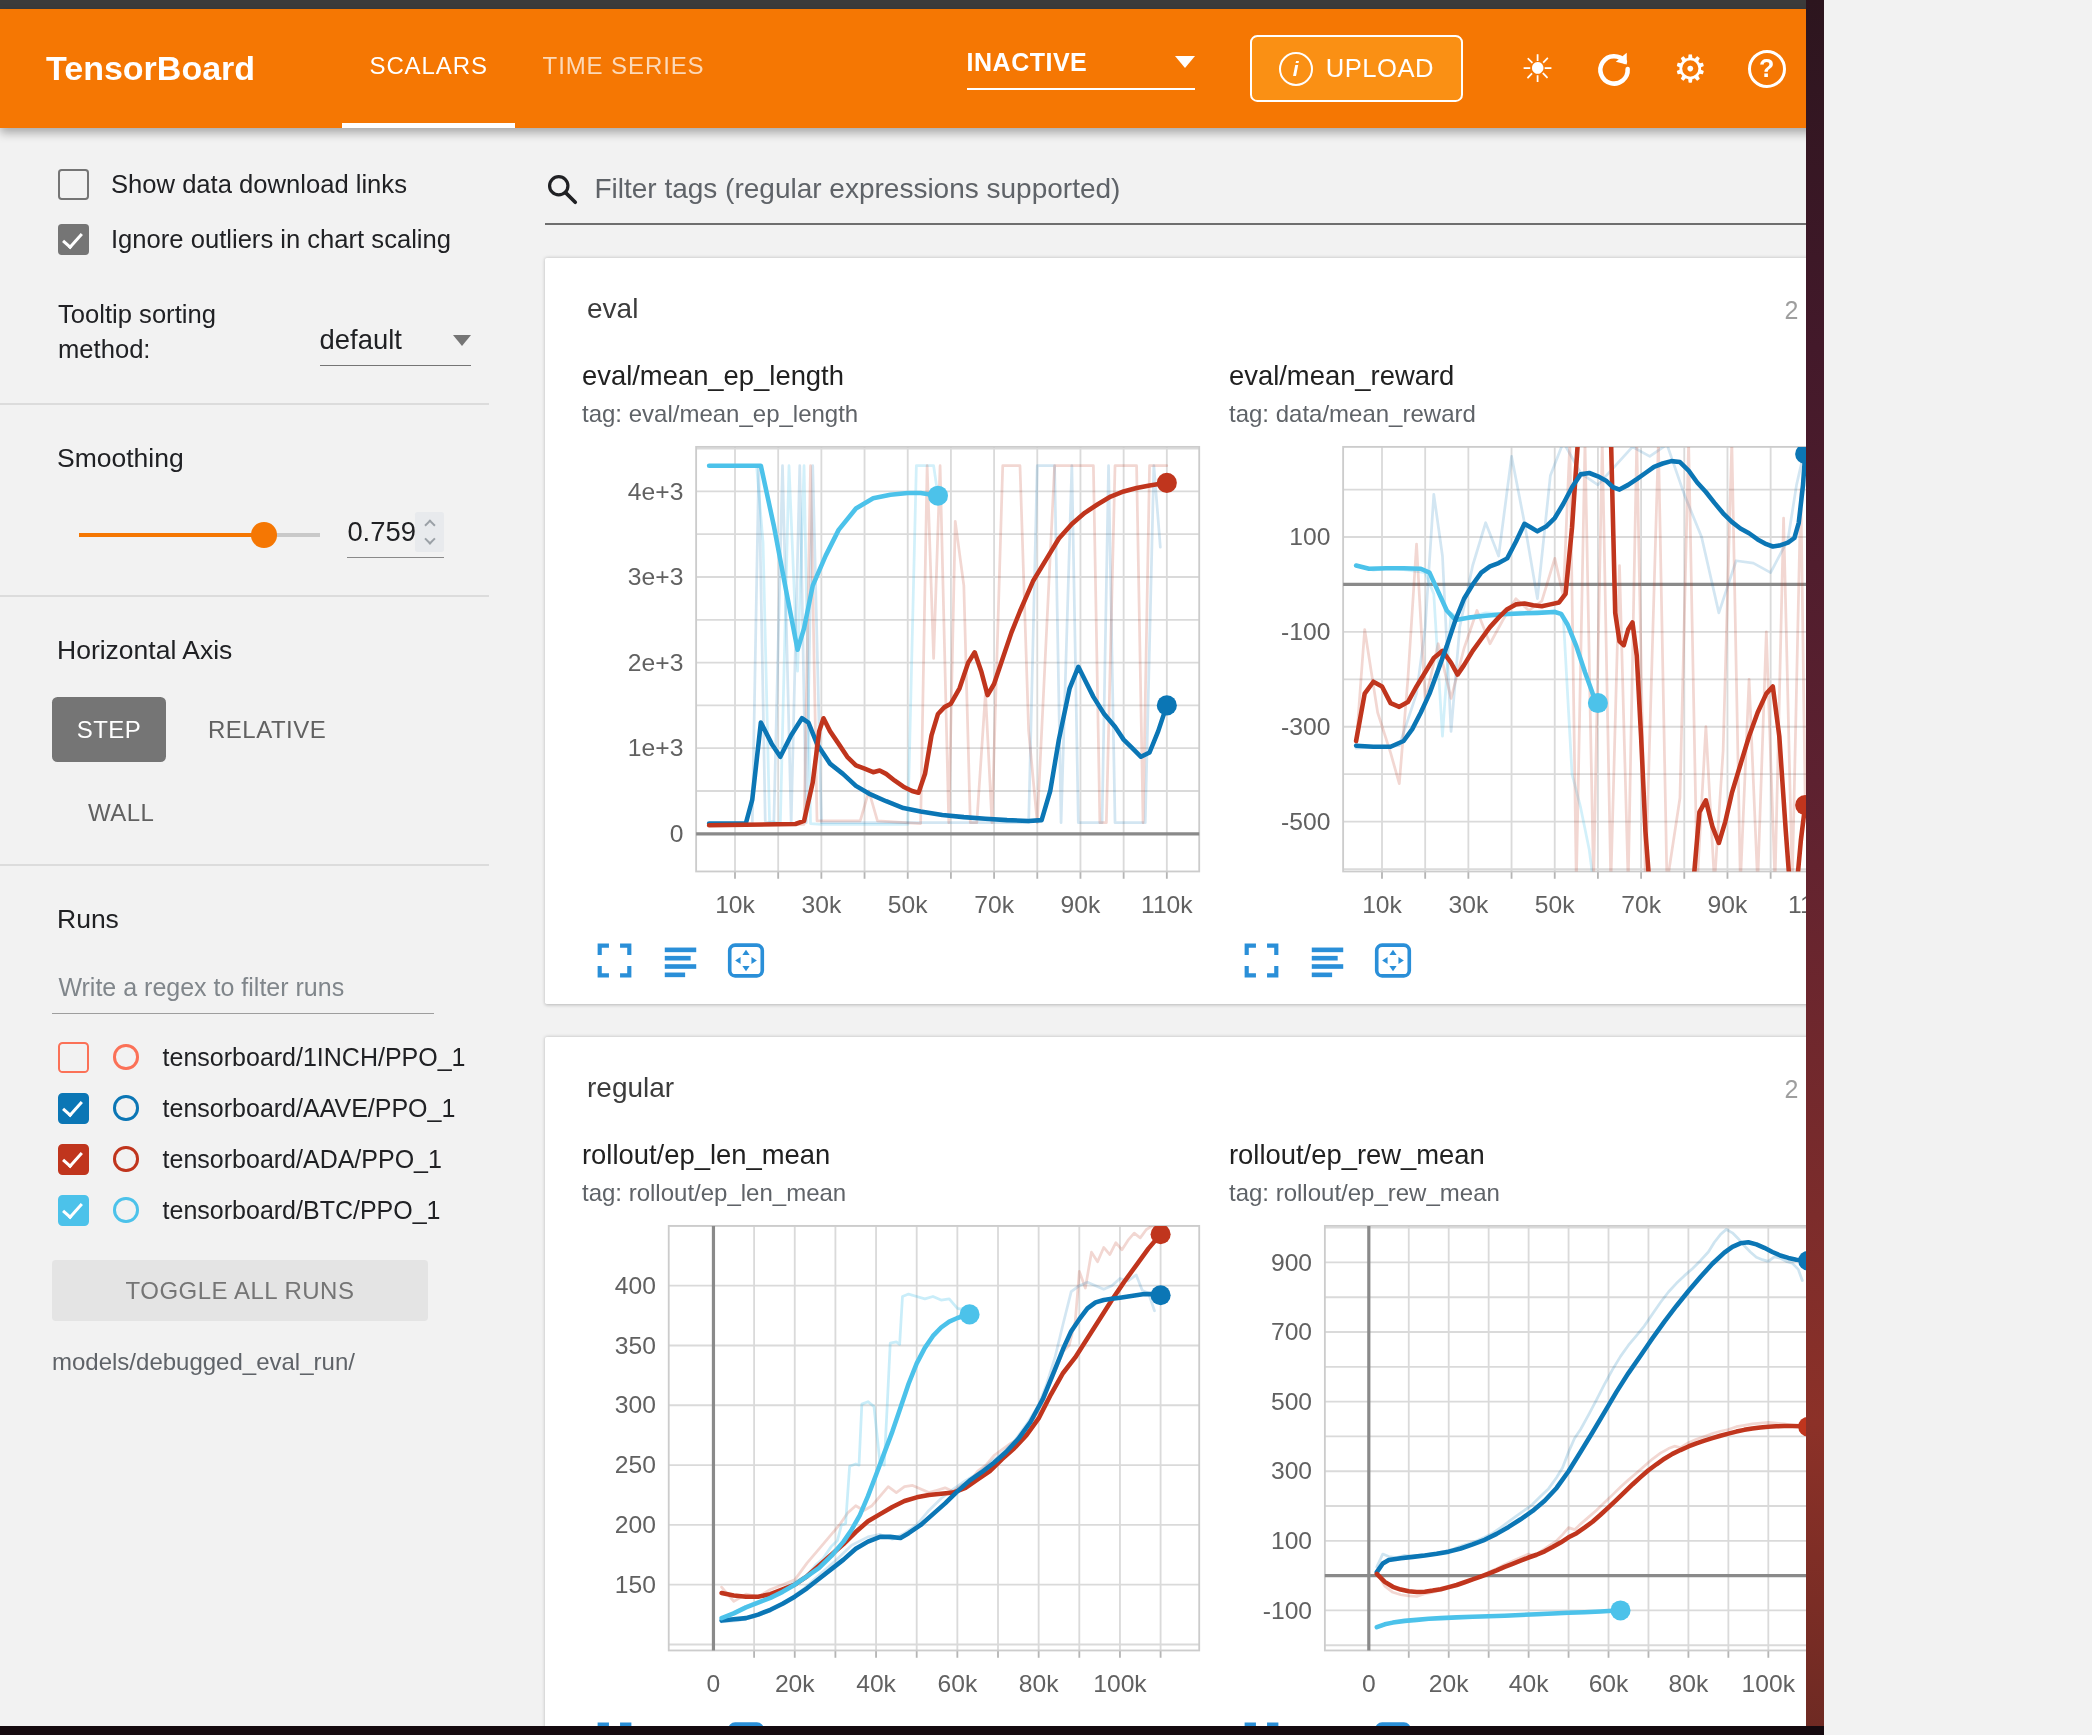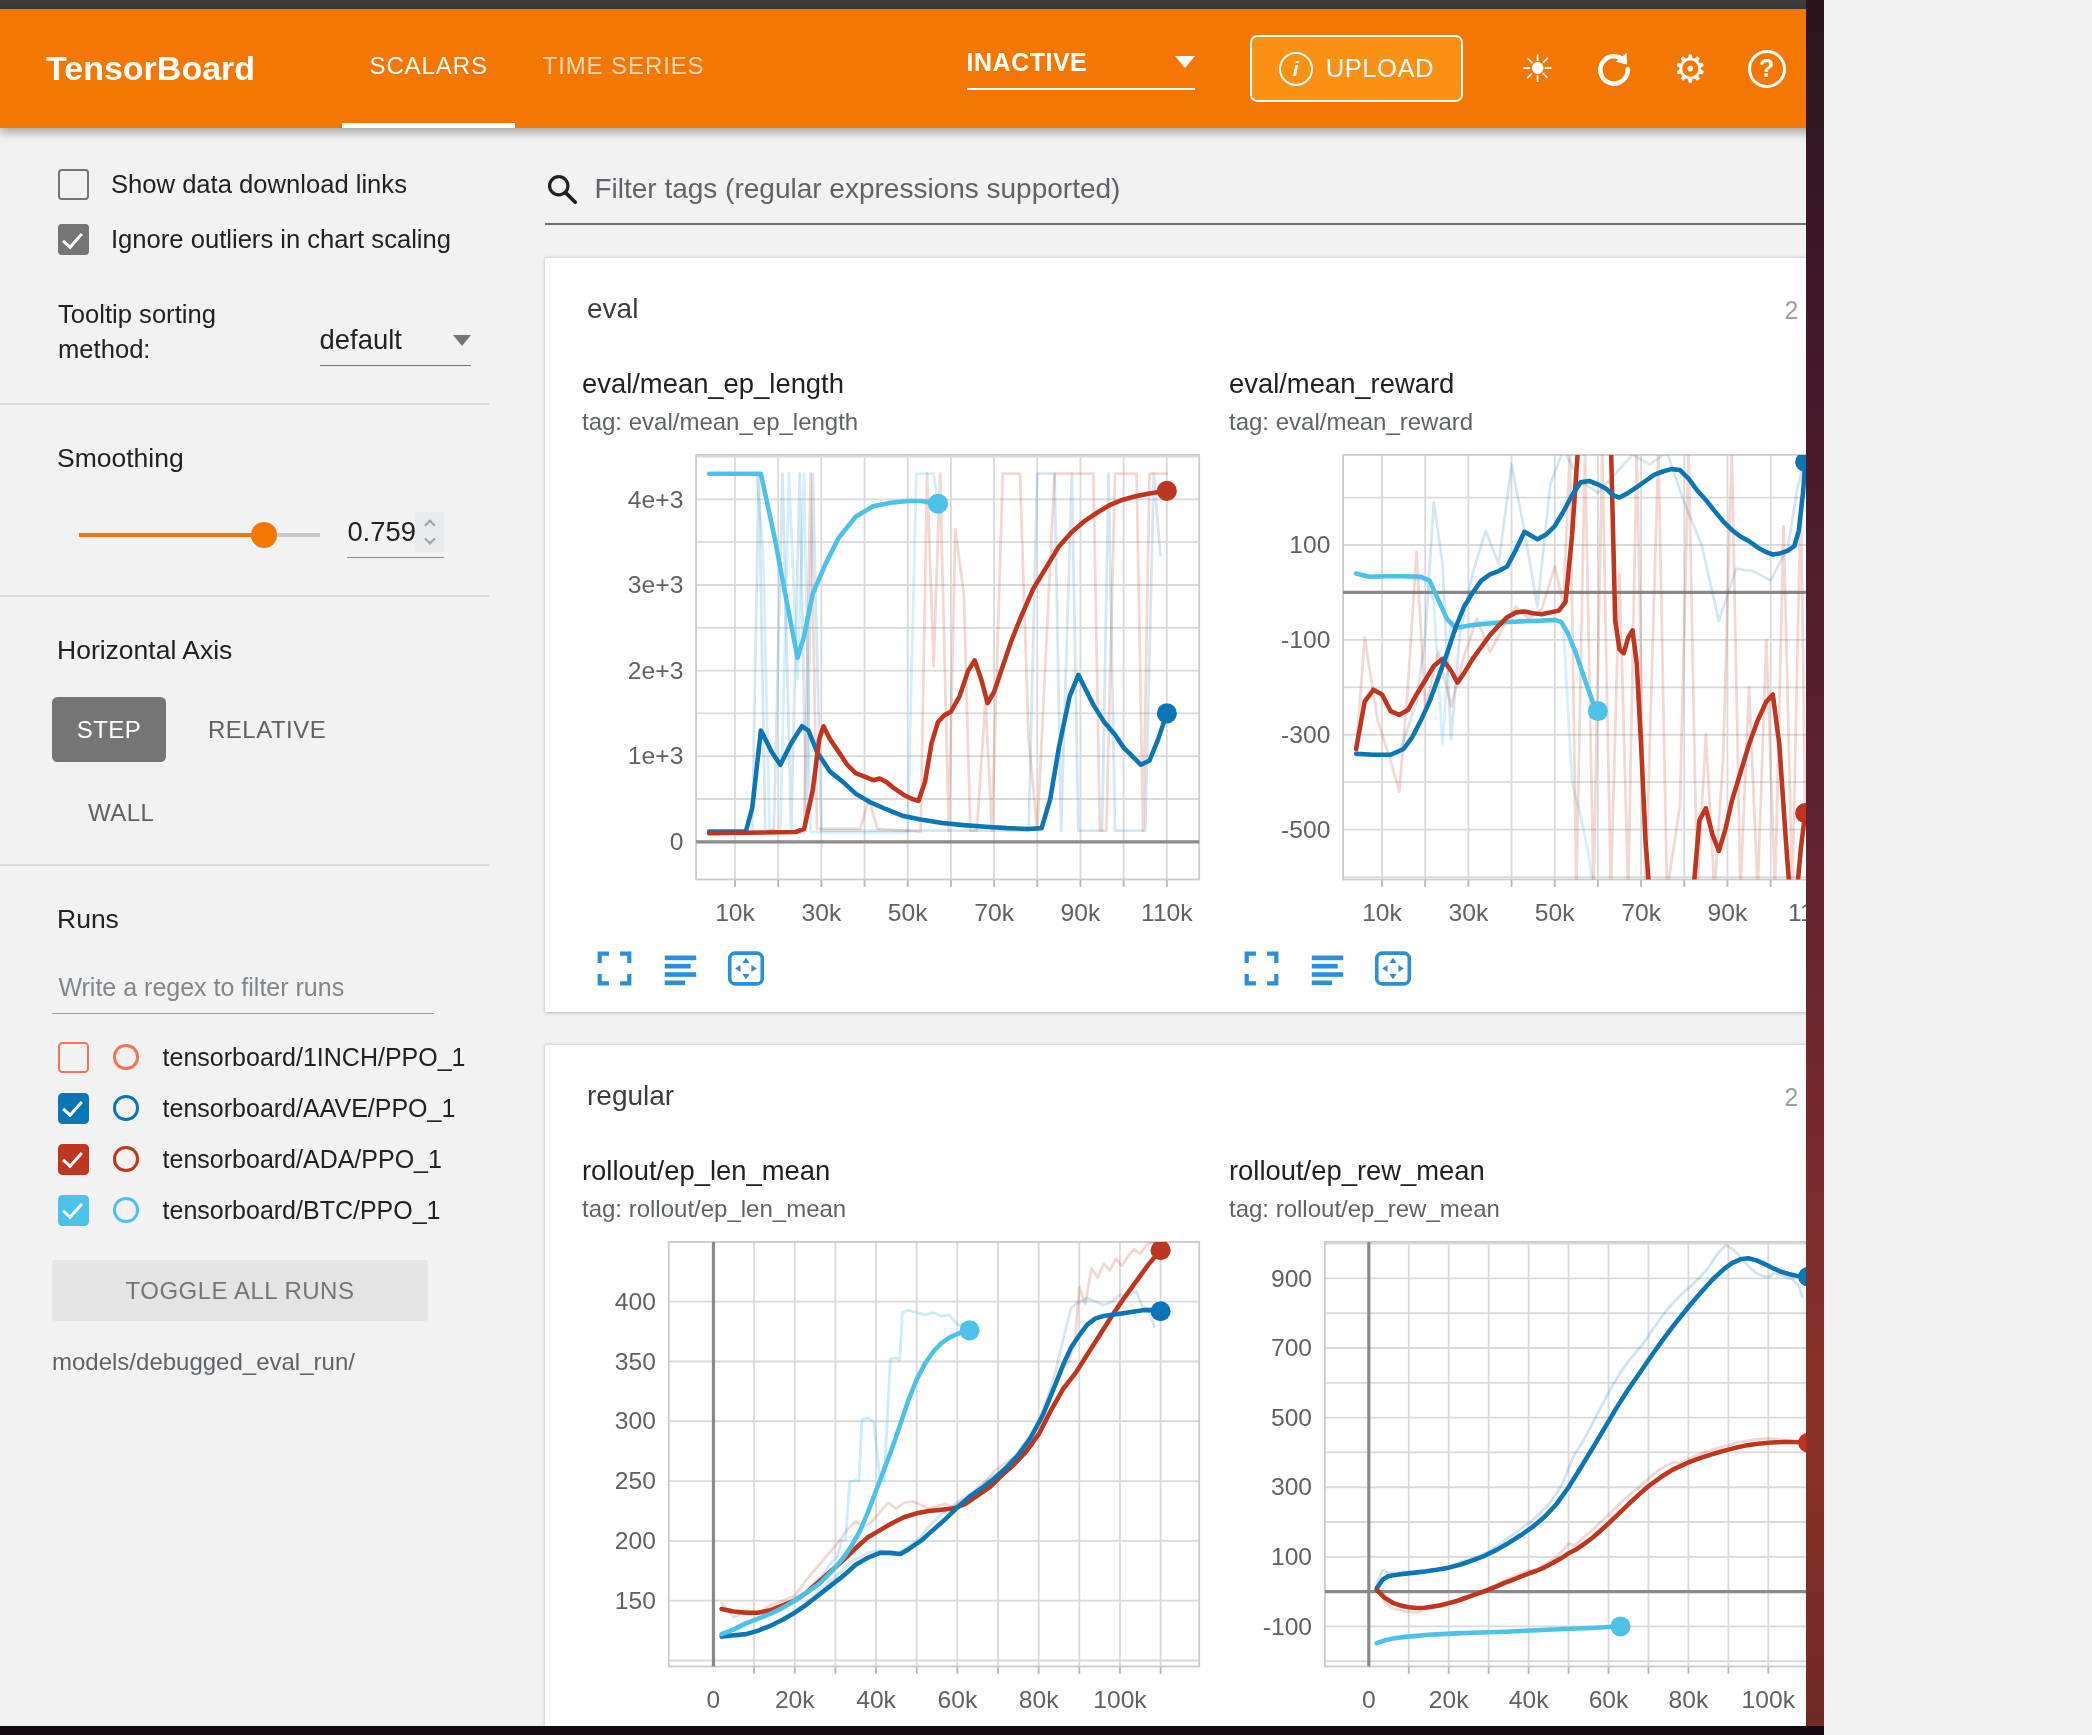--- a/index.html
+++ b/index.html
@@ -82,21 +82,21 @@
   
   .filter-row { display:flex; align-items:center; gap:16.4px; border-bottom:2.7px solid #6e6e6e; padding-bottom:18.3px; }
   .filter-placeholder { font-size:28px; color:#5f6368; }
   .card { background:#fff; box-shadow:0 0.9px 3.7px rgba(0,0,0,.25); margin-top:33px; border-radius:1.8px; }
   .card-header { display:flex; align-items:flex-end; justify-content:space-between; padding:35px 42px; }
   .card-title { font-size:28px; color:#3c3c3c; }
   .card-right { display:flex; align-items:center; gap:20px; }
   .card-count { font-size:25px; color:#9e9e9e; }
   .chev-up-lg { width:15.5px; height:15.5px; border-style:solid; border-width:4.6px 4.6px 0 0; border-color:#757575;
     transform:rotate(-45deg); margin-top:5.5px; }
-  .charts-row { display:flex; padding:0 0 24px 37px;margin-top:8px; }
+  .charts-row { display:flex; padding:0 0 24px 37px; }
   .chart { width:647px; flex:none; }
   .chart-title { font-size:27.4px; color:#212121; }
   .chart-tag { font-size:24px; color:#5f6368; margin-top:7.3px; }
   svg.plot { display:block; margin-top:5.5px; }
   .tick-lbl { font-size:27px; fill:#616161; font-family:"Liberation Sans", sans-serif; }
   .chart-tools { display:flex; gap:25.6px; margin:9.1px 0 0 12.8px; }
   .tool-btn { width:40px; height:40px; display:flex; align-items:center; justify-content:center; cursor:pointer; }
 </style>
 </head>
 <body>
@@ -320,21 +320,21 @@
                     <polygon points="21,8 25,14 17,14" fill="#2a8fd8"></polygon>
                     <polygon points="21,32 25,26 17,26" fill="#2a8fd8"></polygon>
                     <polygon points="9,20 15,16 15,24" fill="#2a8fd8"></polygon>
                     <polygon points="33,20 27,16 27,24" fill="#2a8fd8"></polygon>
                   </svg>
                 </span>
             </div>
           </div>
           <div class="chart">
             <div class="chart-title">eval/mean_reward</div>
-            <div class="chart-tag">tag: eval/mean_reward</div>
+            <div class="chart-tag">tag: data/mean_reward</div>
             <svg class="plot" width="630" height="498" viewBox="0 0 690 545">
                 <defs>
                   <clipPath id="clip1">
                     <rect x="125" y="15" width="551" height="465"></rect>
                   </clipPath>
                 </defs>
                 <line x1="167.56652360515022" y1="15" x2="167.56652360515022" y2="480" stroke="#dadada" stroke-width="2"></line>
                 <line x1="167.56652360515022" y1="480" x2="167.56652360515022" y2="488" stroke="#b5b5b5" stroke-width="2"></line>
                 <line x1="214.862660944206" y1="15" x2="214.862660944206" y2="480" stroke="#dadada" stroke-width="2"></line>
                 <line x1="214.862660944206" y1="480" x2="214.862660944206" y2="488" stroke="#b5b5b5" stroke-width="2"></line>

